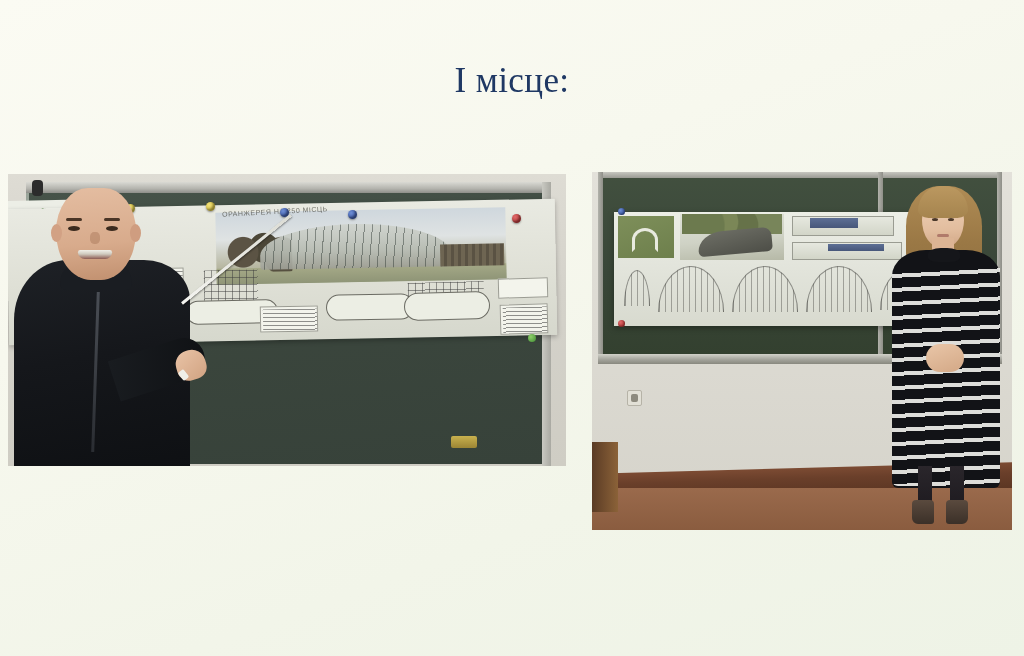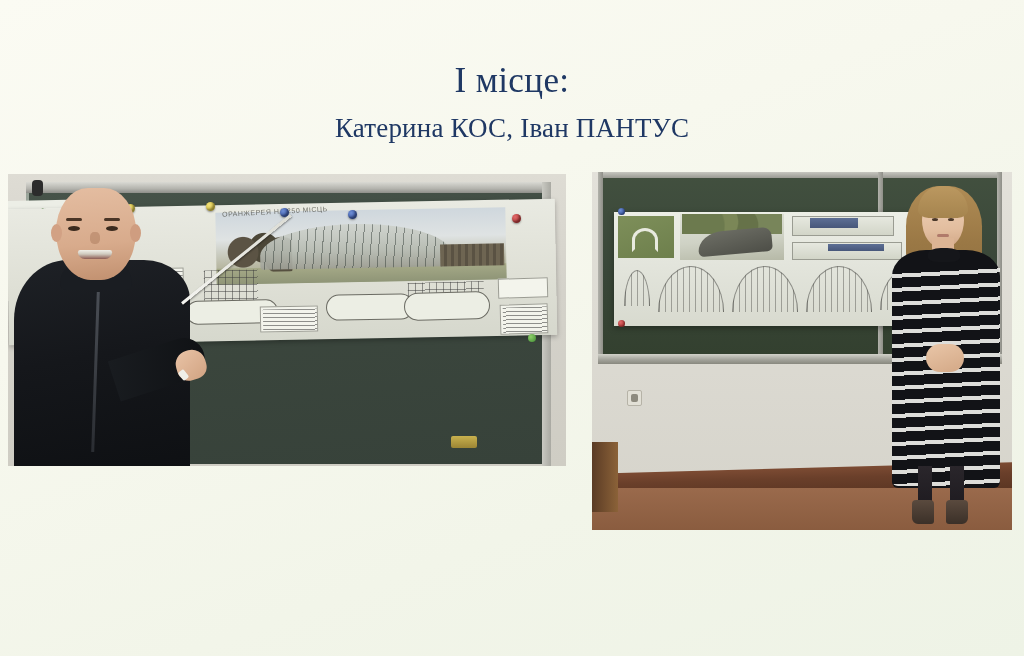--- a/index.html
+++ b/index.html
@@ -416,21 +416,20 @@
   .g-boot-r { left: 354px; top: 328px; width: 22px; height: 24px;
     background: linear-gradient(180deg,#5a4a3e,#3b3028); border-radius: 4px 4px 6px 3px; }
 </style>
 </head>
 <body>
 
 <div class="slide">
 
   <div class="title-block">
     <div class="title-main">І місце:</div>
-    <div class="title-sub">Катерина КОС, Іван ПАНТУС</div>
   </div>
 
   <div class="photo" id="photo-left">
 
     <div class="ph-layer l-wall"></div>
     <div class="ph-layer l-board"></div>
     <div class="ph-layer l-board-tophw"></div>
     <div class="ph-layer l-board-knob" style="left:24px; top:6px;"></div>
     <div class="ph-layer l-rail-r"></div>
 

